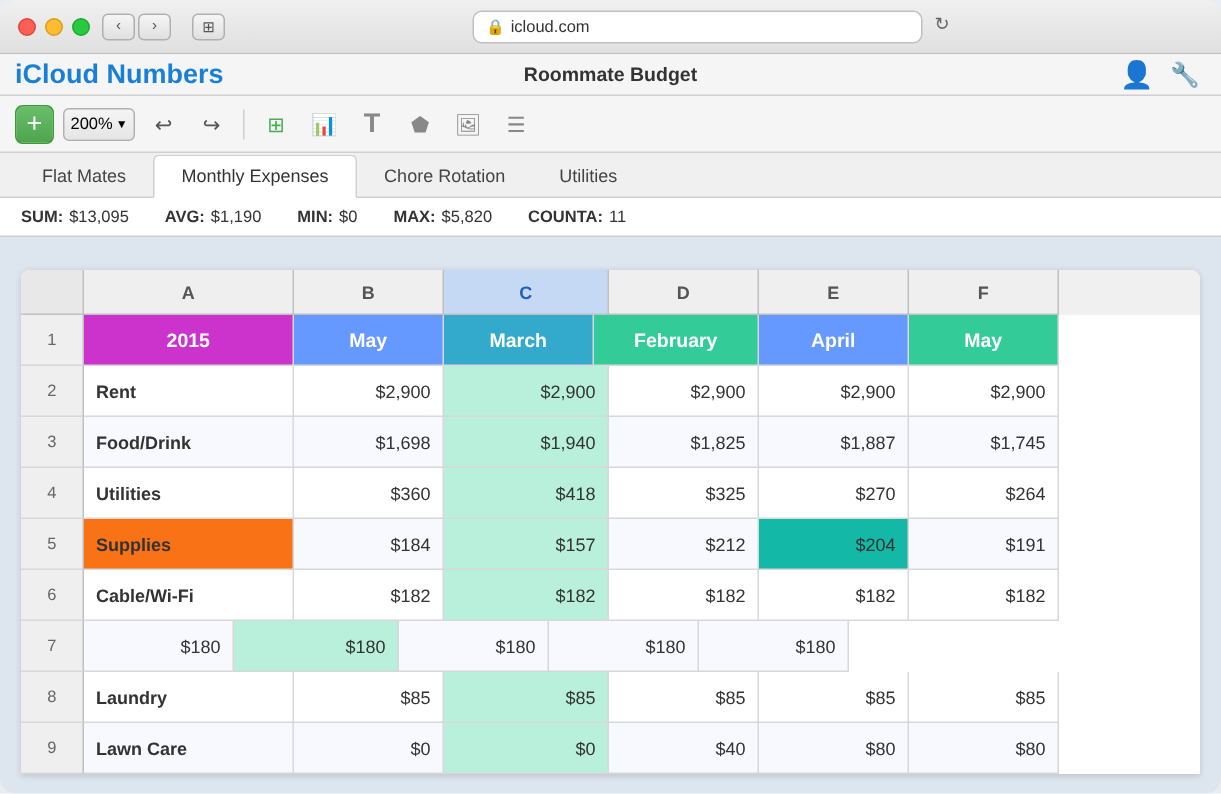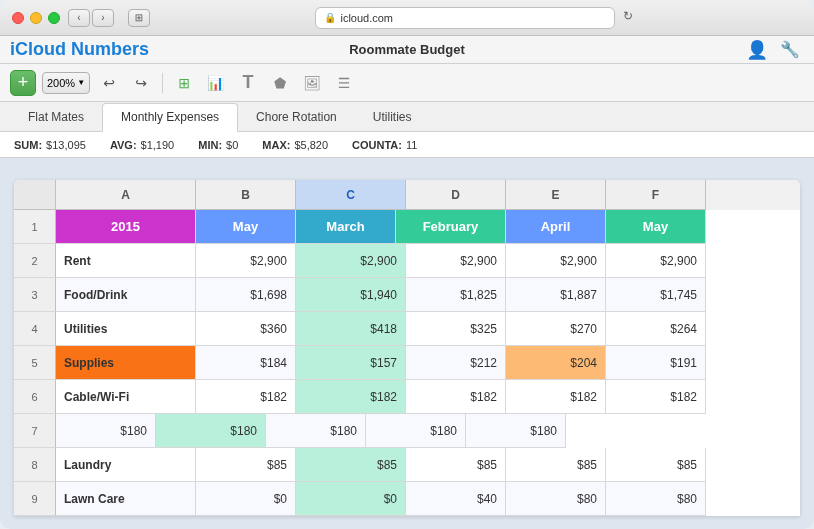--- a/index.html
+++ b/index.html
@@ -577,21 +577,21 @@
     <div class="cell col-d value-cell" style="background:white">$325</div>
     <div class="cell col-e value-cell" style="background:white">$270</div>
     <div class="cell col-f value-cell" style="background:white">$264</div>
   </div>
           <div class="sheet-row">
     <div class="row-header">5</div>
     <div class="cell col-a label-cell" style="background:#f97316">Supplies</div>
     <div class="cell col-b value-cell" style="background:#f8f8ff">$184</div>
     <div class="cell col-c value-cell col-c-selected">$157</div>
     <div class="cell col-d value-cell" style="background:#f8f8ff">$212</div>
-    <div class="cell col-e value-cell" style="background:#fdba74">$204</div>
+    <div class="cell col-e value-cell" style="background:#14b8a6">$204</div>
     <div class="cell col-f value-cell" style="background:#f8f8ff">$191</div>
   </div>
           <div class="sheet-row">
     <div class="row-header">6</div>
     <div class="cell col-a label-cell" style="background:white">Cable/Wi-Fi</div>
     <div class="cell col-b value-cell" style="background:white">$182</div>
     <div class="cell col-c value-cell col-c-selected">$182</div>
     <div class="cell col-d value-cell" style="background:white">$182</div>
     <div class="cell col-e value-cell" style="background:white">$182</div>
     <div class="cell col-f value-cell" style="background:white">$182</div>

